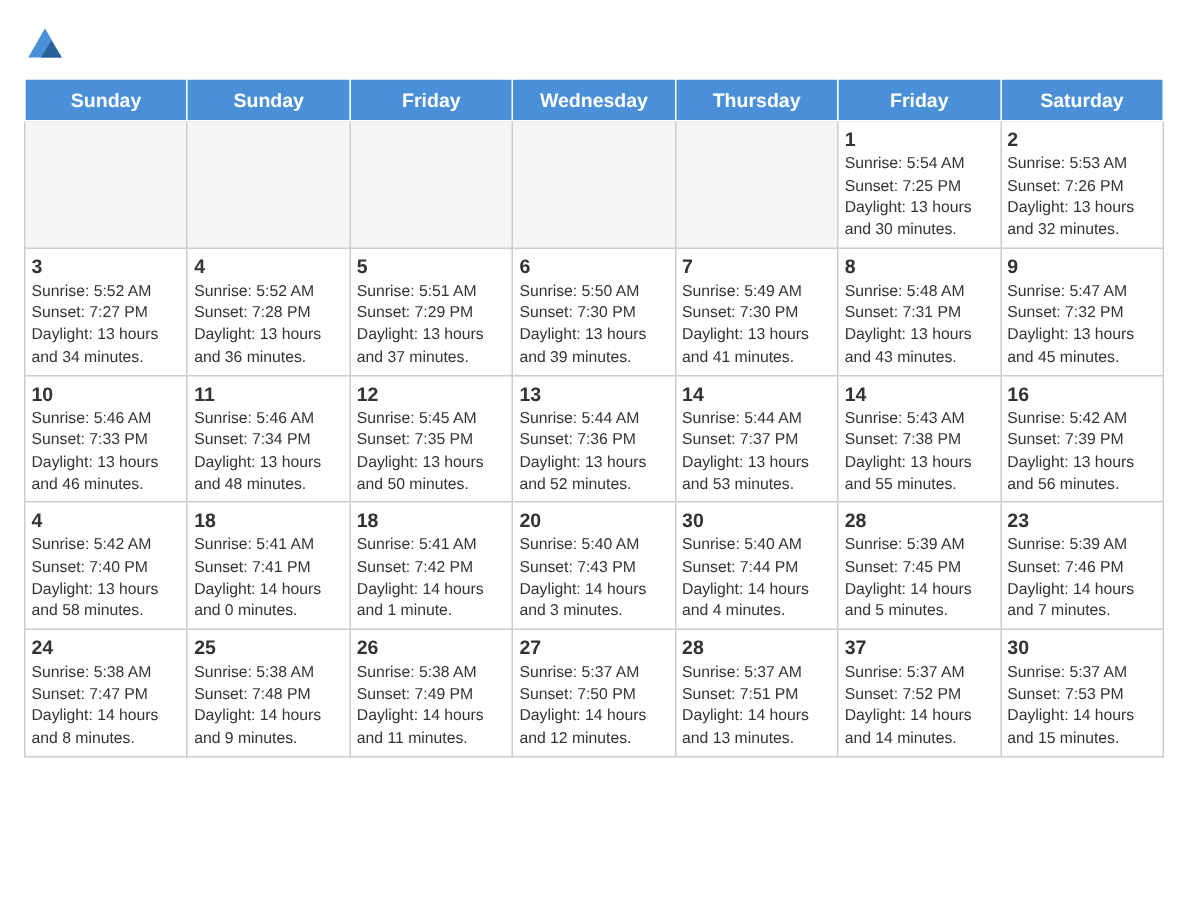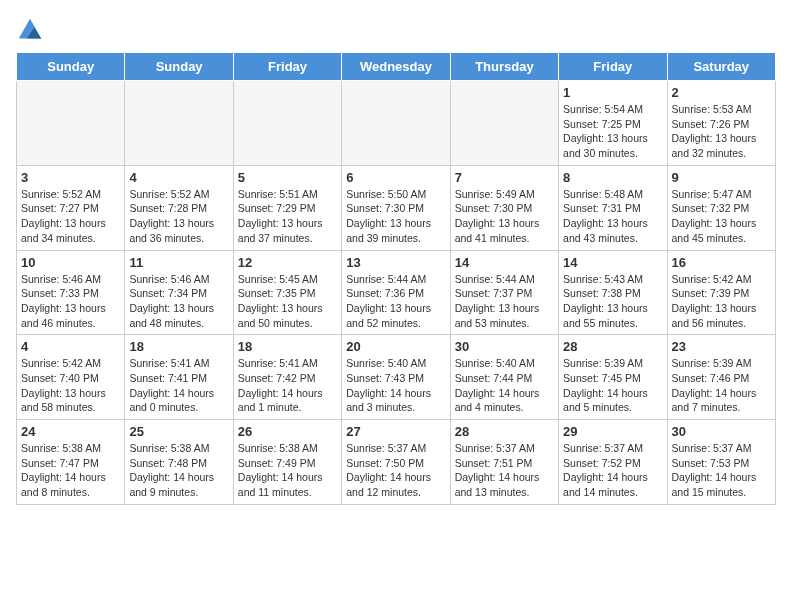--- a/index.html
+++ b/index.html
@@ -237,21 +237,21 @@
         </td>
         <td>
           <div class="day-number">27</div>
           <div class="day-info">Sunrise: 5:37 AM<br>Sunset: 7:50 PM<br>Daylight: 14 hours and 12 minutes.</div>
         </td>
         <td>
           <div class="day-number">28</div>
           <div class="day-info">Sunrise: 5:37 AM<br>Sunset: 7:51 PM<br>Daylight: 14 hours and 13 minutes.</div>
         </td>
         <td>
-          <div class="day-number">29</div>
+          <div class="day-number">37</div>
           <div class="day-info">Sunrise: 5:37 AM<br>Sunset: 7:52 PM<br>Daylight: 14 hours and 14 minutes.</div>
         </td>
         <td>
           <div class="day-number">30</div>
           <div class="day-info">Sunrise: 5:37 AM<br>Sunset: 7:53 PM<br>Daylight: 14 hours and 15 minutes.</div>
         </td>
       </tr>
     </tbody>
 </table>
 

